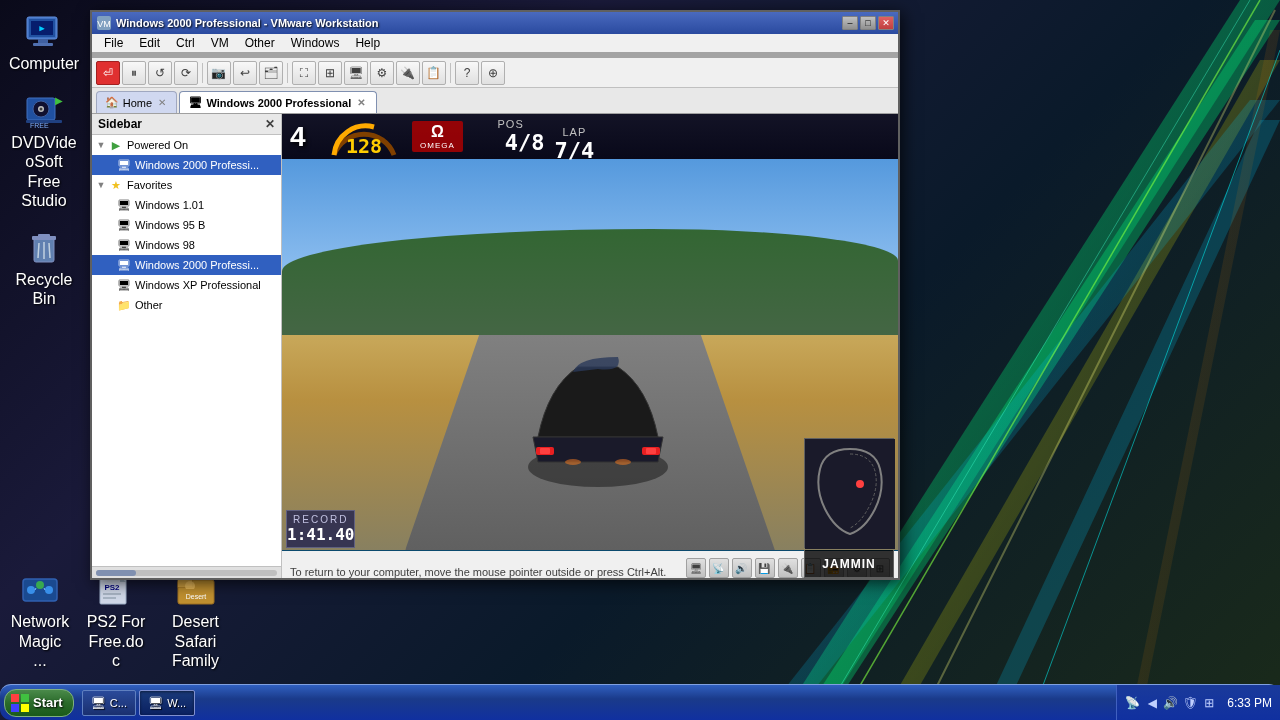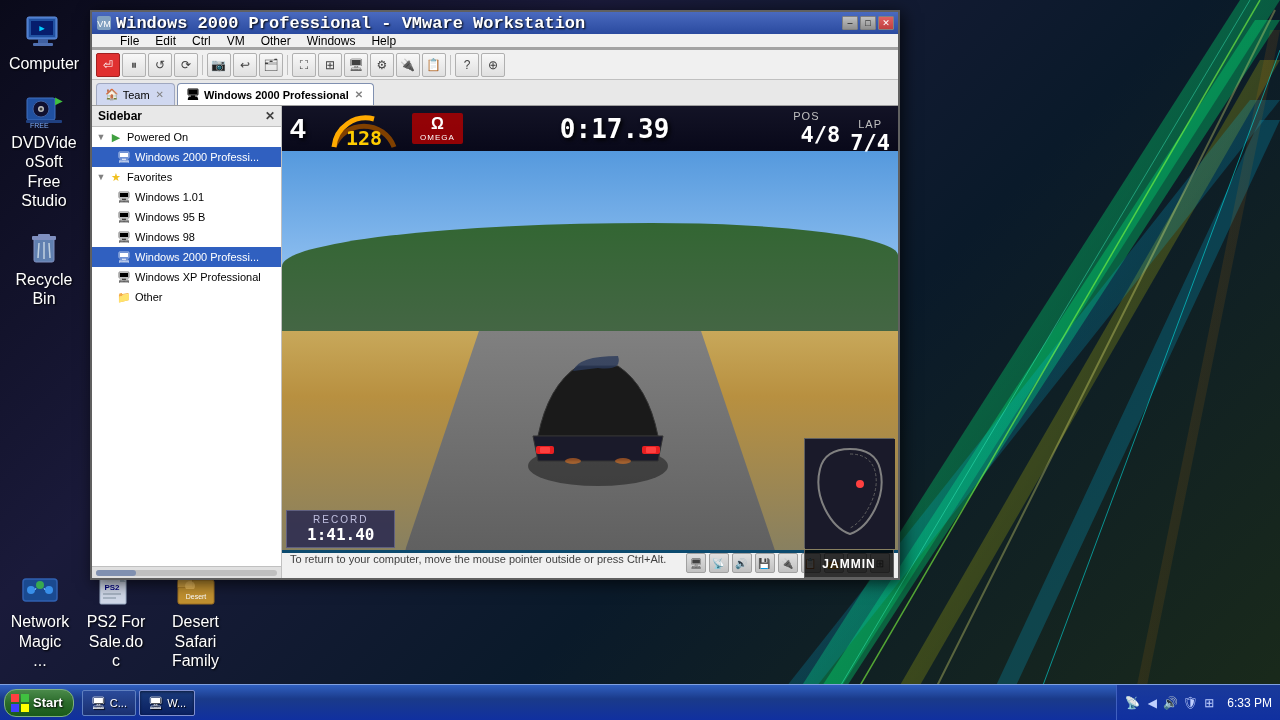--- a/index.html
+++ b/index.html
@@ -66,20 +66,21 @@
       position: absolute;
       bottom: 0;
       left: 0;
       width: 1280px;
       height: 36px;
       background: linear-gradient(180deg, #3060c0 0%, #1a3a8a 40%, #1030a0 100%);
       display: flex;
       align-items: center;
       border-top: 1px solid #80a0e0;
       z-index: 100;
+      border-radius: 11px;
     }
     .start-button {
       display: flex;
       align-items: center;
       background: linear-gradient(180deg, #4a8a4a 0%, #2a6a2a 50%, #1a5a1a 100%);
       border: 1px solid #80b080;
       border-radius: 12px;
       padding: 2px 10px 2px 6px;
       margin: 2px 4px;
       cursor: pointer;
@@ -181,25 +182,24 @@
     .title-bar-icon {
       width: 16px;
       height: 16px;
       margin-right: 4px;
       display: flex;
       align-items: center;
       justify-content: center;
     }
     .title-bar-text {
       flex: 1;
-      font-size: 17px;
+      font-size: 11px;
       font-weight: bold;
       color: #fff;
       text-shadow: 1px 1px 2px #000;
-      font-family: Liberation Mono, monospace;
     }
     .title-bar-buttons {
       display: flex;
       gap: 2px;
     }
     .title-btn {
       width: 16px;
       height: 14px;
       background: linear-gradient(180deg, #c0c0c0, #909090);
       border: 1px solid #808080;
@@ -211,23 +211,23 @@
       cursor: pointer;
       color: #000;
     }
     .title-btn.close { background: linear-gradient(180deg, #e06060, #c04040); color: #fff; }
 
     
     .menu-bar {
       display: flex;
       align-items: center;
       background: #f0f0f0;
-      height: 16px;
-      padding: 0 20px;
-      border-bottom: 3px solid #a3a3a3;
+      height: 24px;
+      padding: 0 4px;
+      border-bottom: 6px solid #a3a3a3;
     }
     .menu-item {
       padding: 2px 8px;
       font-size: 12px;
       color: #000;
       cursor: pointer;
       border-radius: 2px;
     }
 
     
@@ -502,21 +502,21 @@
       border-top: none;
     }
 
     
     .record-box {
       position: absolute;
       bottom: 30px;
       left: 4px;
       background: rgba(40,40,80,0.85);
       border: 1px solid #606080;
-      padding: 3px 20px;
+      padding: 3px 0;
       z-index: 10;
     }
     .record-label {
       font-size: 10px;
       color: #c0c0e0;
       letter-spacing: 2px;
       text-align: center;
     }
     .record-time {
       font-size: 16px;
@@ -537,23 +537,23 @@
     }
 
     
     .status-bar {
       position: absolute;
       bottom: 0;
       left: 0;
       right: 0;
       height: 28px;
       background: #f0f0f0;
-      border-top: 3px solid #0c4a6e;
-      display: flex;
-      align-items: flex-start;
+      border-top: 1px solid #0c4a6e;
+      display: flex;
+      align-items: flex-end;
       padding: 0 8px;
       font-size: 11px;
       color: #404040;
     }
     .status-text { flex: 1; }
     .status-icons {
       display: flex;
       gap: 3px;
       align-items: center;
     }
@@ -712,21 +712,21 @@
     <div class="desktop-icon" style="width:68px;">
       <div class="icon-img">
         <svg width="36" height="36" viewBox="0 0 36 36">
           <rect x="2" y="4" width="26" height="28" rx="1" fill="#d0d8e8" stroke="#a0b0c8" stroke-width="1"></rect>
           <polygon points="22,4 28,10 22,10" fill="#a0b0c0"></polygon>
           <text x="14" y="18" font-size="8" fill="#000080" text-anchor="middle" font-weight="bold">PS2</text>
           <line x1="5" y1="22" x2="23" y2="22" stroke="#8090a0" stroke-width="1"></line>
           <line x1="5" y1="26" x2="18" y2="26" stroke="#8090a0" stroke-width="1"></line>
         </svg>
       </div>
-      <span class="icon-label">PS2 For Sale.doc</span>
+      <span class="icon-label">PS2 For Free.doc</span>
     </div>
 
     <div class="desktop-icon" style="width:75px;">
       <div class="icon-img">
         <svg width="40" height="36" viewBox="0 0 40 36">
           <rect x="2" y="8" width="36" height="24" rx="2" fill="#c09030" stroke="#a07020" stroke-width="1"></rect>
           <rect x="2" y="8" width="14" height="7" rx="0" fill="#c09030" stroke="#a07020" stroke-width="1"></rect>
           <polygon points="2,8 16,8 16,15 2,15" fill="#d0a040"></polygon>
           <circle cx="14" cy="14" r="5" fill="#f0c060" opacity="0.8"></circle>
           <rect x="4" y="17" width="32" height="13" fill="#c09030"></rect>
@@ -781,21 +781,21 @@
       <div class="toolbar-btn">🔌</div>
       <div class="toolbar-btn">📋</div>
       <div class="toolbar-sep"></div>
       <div class="toolbar-btn">?</div>
       <div class="toolbar-btn">⊕</div>
     </div>
 
     <div class="tab-bar">
       <div class="tab">
         <span style="font-size:11px;">🏠</span>
-        <span>Team</span>
+        <span>Home</span>
         <span class="tab-close">✕</span>
       </div>
       <div class="tab active">
         <span style="font-size:11px;">🖥</span>
         <span>Windows 2000 Professional</span>
         <span class="tab-close">✕</span>
       </div>
     </div>
 
     <div class="main-content">
@@ -865,21 +865,20 @@
               <path d="M10,38 A32,32 0 0,1 50,10" stroke="#ffaa00" stroke-width="5" fill="none"></path>
               <text x="40" y="36" font-size="20" fill="#ffcc00" text-anchor="middle" font-weight="bold" font-family="monospace">128</text>
             </svg>
           </div>
 
           <div class="hud-omega">
             <span class="omega-symbol">Ω</span>
             <span class="omega-text">OMEGA</span>
           </div>
 
-          <span class="hud-timer">0:17.39</span>
 
           <div class="hud-place">
             <span class="hud-pos-label">POS</span>
             <span class="hud-pos-value">4/8</span>
           </div>
 
           <div class="hud-lap">
             <span class="hud-lap-label">LAP</span>
             <span class="hud-lap-value">7/4</span>
           </div>

